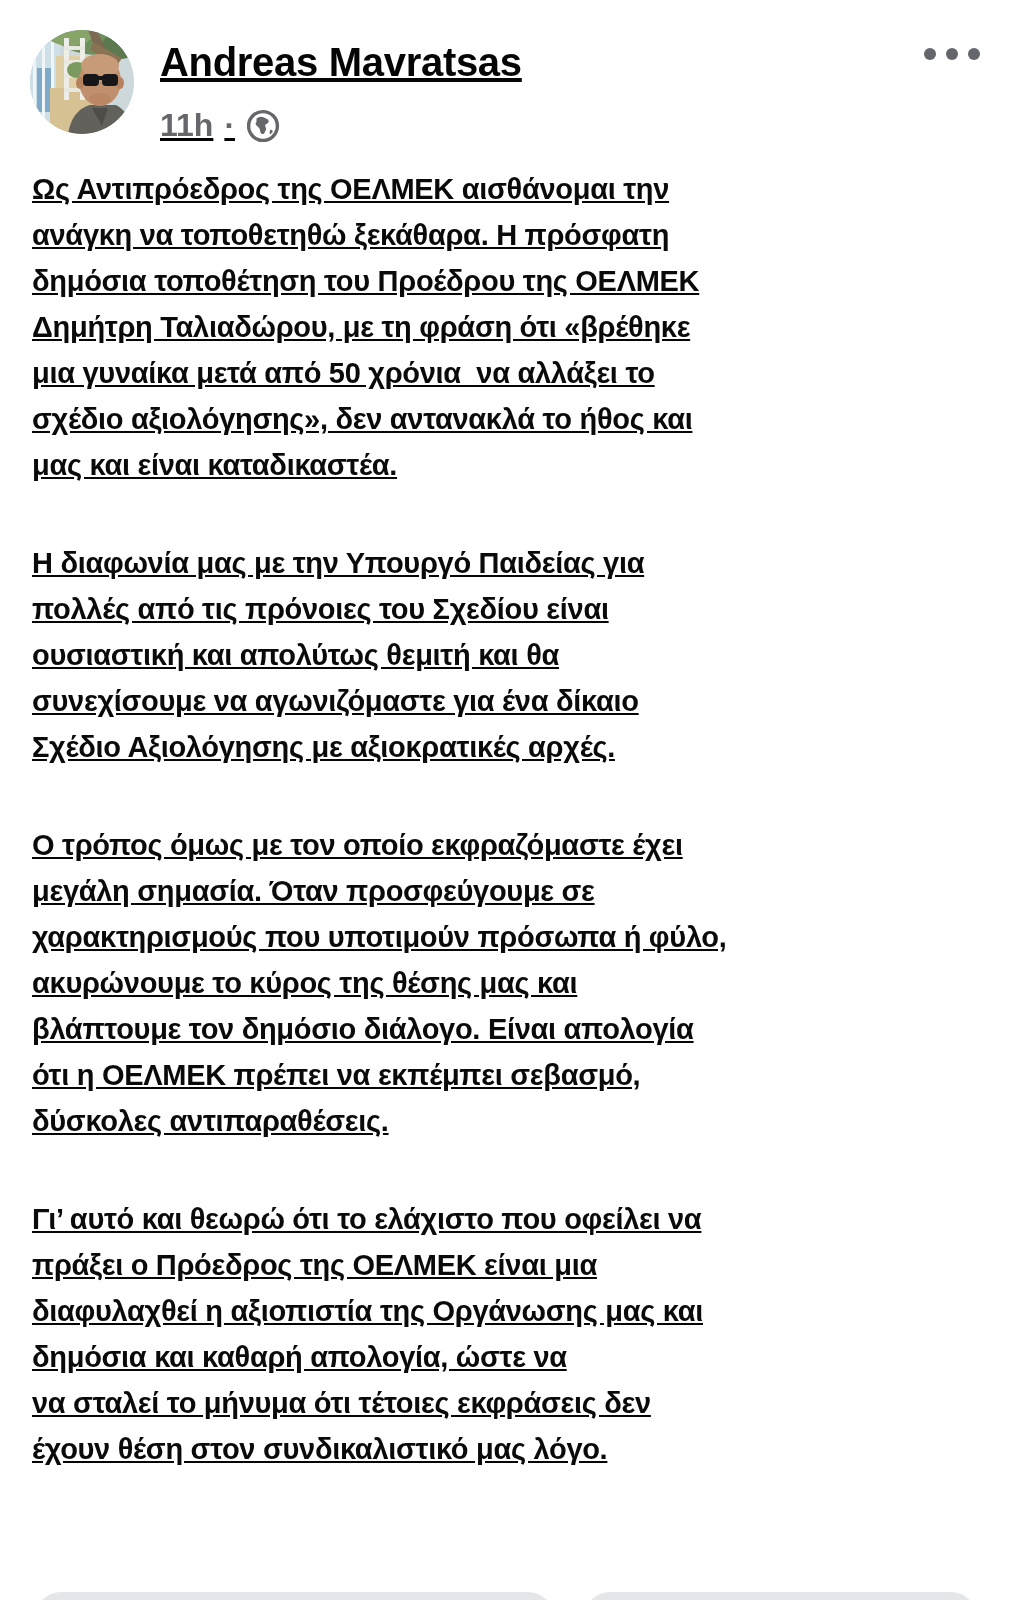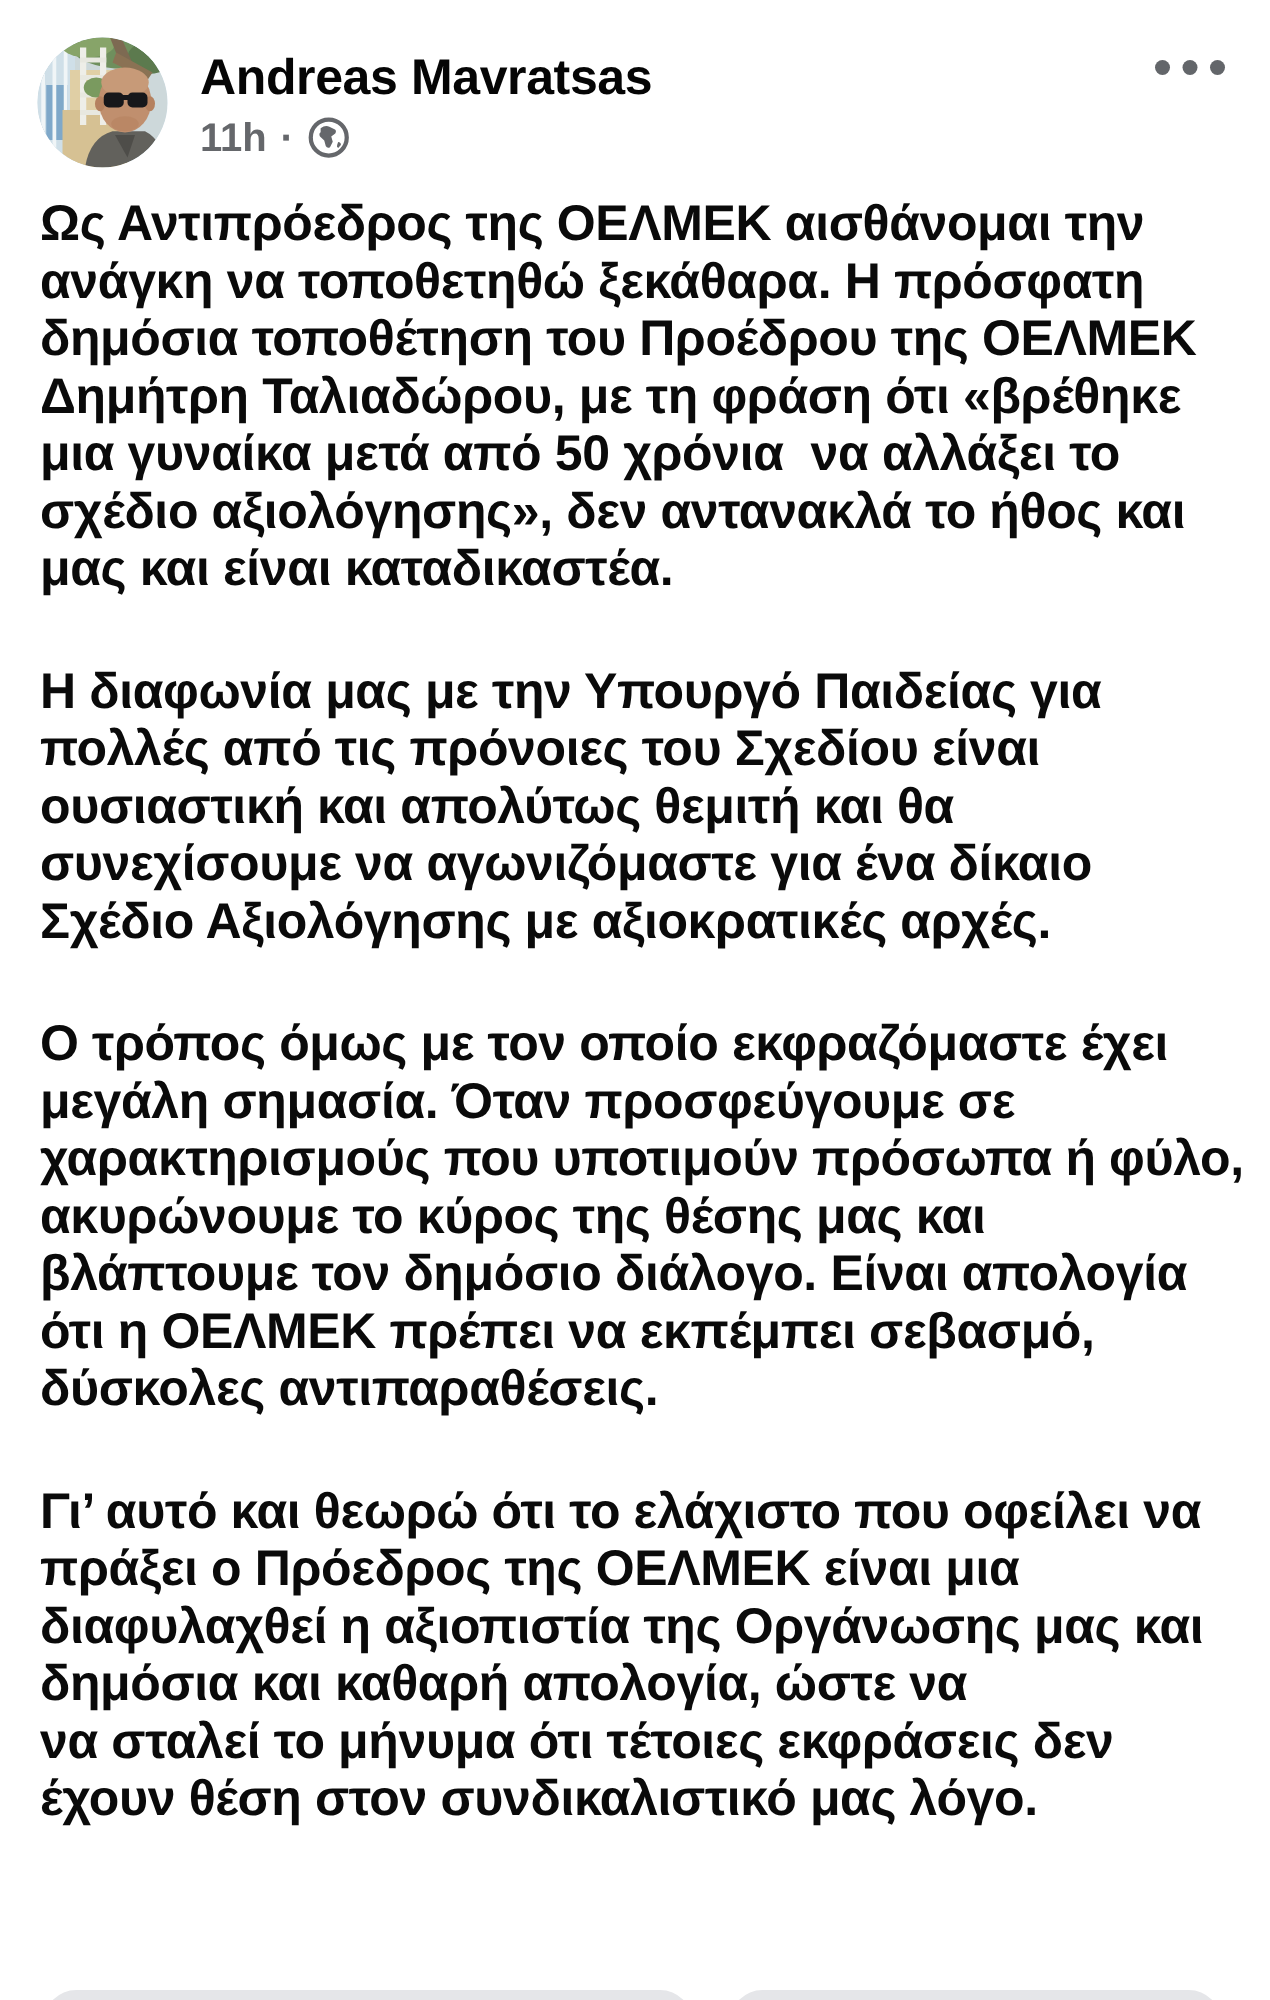--- a/index.html
+++ b/index.html
@@ -3,20 +3,21 @@
 <meta charset="utf-8">
 <style>
   html,body{margin:0;padding:0;background:#fff;}
   .page{
     position:relative;
     width:1014px;height:1600px;
     overflow:hidden;
     background:#fff;
     font-family:"Liberation Sans","DejaVu Sans",sans-serif;
     color:#050505;
+    text-decoration:underline;
   }
   
   .header{
     display:flex;
     align-items:flex-start;
     padding:30px 34px 0 30px;
     position:relative;
   }
   .avatar{
     width:104px;height:104px;
@@ -34,23 +35,23 @@
   .author-name{
     font-size:40px;
     font-weight:700;
     letter-spacing:-0.3px;
     line-height:48px;
     color:#050505;
     white-space:nowrap;
   }
   .meta-row{
     display:flex;
-    align-items:flex-start;
+    align-items:center;
     gap:11px;
-    margin-top:5px;
+    margin-top:20px;
     color:#65676B;
     font-size:32px;
     font-weight:700;
     line-height:38px;
   }
   .meta-sep{font-weight:700;}
   .globe-icon{width:34px;height:34px;display:block;margin-top:2px;}
   .more-options{
     position:absolute;
     top:42px;right:32px;
@@ -62,21 +63,21 @@
     cursor:pointer;
   }
   .more-options .dot{
     width:12px;height:12px;border-radius:50%;
     background:#63666a;
   }
   
   .post-text{
     margin-top:22px;
     padding:0 32px;
-    font-size:40px;
+    font-size:29px;
     font-weight:700;
     letter-spacing:-0.3px;
     line-height:46px;
     color:#0a0a0a;
   }
   .paragraph{margin:0 0 52px 0;}
   .paragraph:last-child{margin-bottom:0;}
   .line{white-space:pre;}
   
   .bottom-pill{

